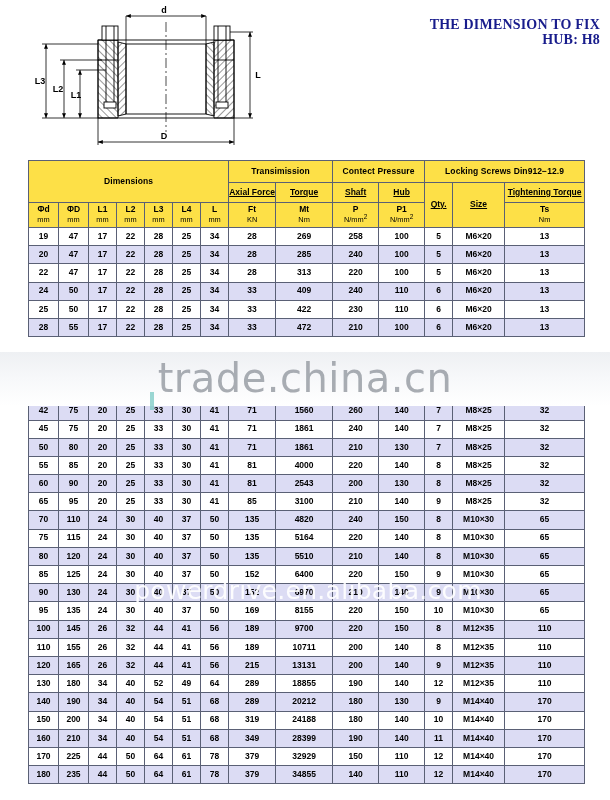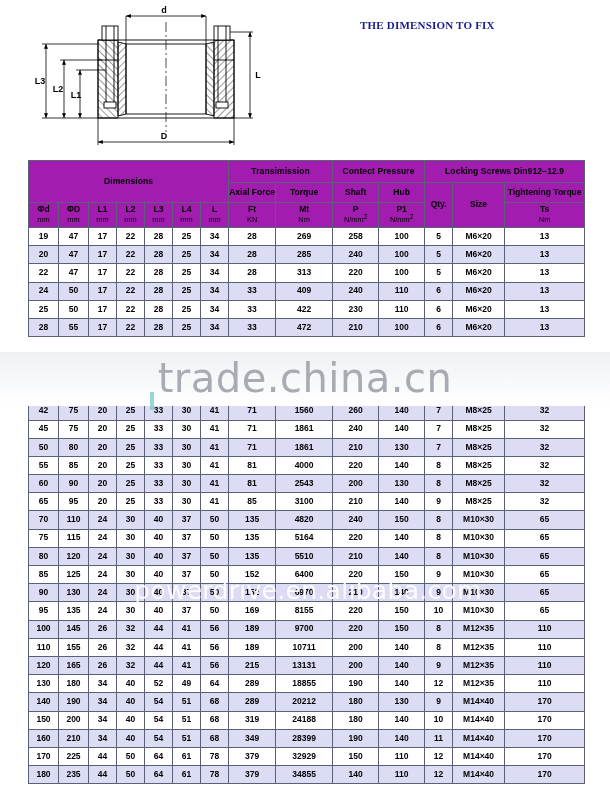--- a/index.html
+++ b/index.html
@@ -6,40 +6,40 @@
   body{
     width:610px;height:800px;background:#ffffff;
     font-family:"Liberation Sans", sans-serif;
     position:relative;overflow:hidden;
   }
   
   .top{position:absolute;left:0;top:0;width:610px;height:152px;}
   .diagram{position:absolute;left:14px;top:2px;width:268px;height:150px;}
   .title{
     position:absolute;left:360px;top:18px;width:240px;
-    text-align:left;color:#181c8c;
+    text-align:right;color:#181c8c;
     font-family:"Liberation Serif", serif;font-weight:bold;
-    font-size:11px;line-height:14.6px;letter-spacing:.2px;
+    font-size:14px;line-height:14.6px;letter-spacing:.2px;
   }
   .title div{white-space:nowrap;}
   
   .tablewrap{position:absolute;left:28px;top:160px;width:556px;}
   table.spec{border-collapse:collapse;table-layout:fixed;width:556px;}
   table.spec td,table.spec th{
     border:1px solid #5a6075;
     font-size:8.5px;color:#000;text-align:center;
     padding:0;line-height:1.12;font-weight:bold;
     font-family:"Liberation Sans", sans-serif;
   }
-  thead td{background:#a21caf;height:auto;}
+  thead td{background:#fde047;height:auto;}
   .hdr-big{font-size:9px;letter-spacing:.1px;}
   .hdr-sm{font-size:7.6px;}
   .hdr-unit{font-weight:normal;font-size:7.4px;}
   .r1 td{height:21px;}
-  .r2 td{height:19px;}
+  .r2 td{height:19px;text-decoration:underline;}
   .r3 td{height:24px;}
   tbody td{height:17.2px;background:#ffffff;}
   tbody tr.alt td{background:#dcdcf4;}
   .gapband{height:46px;border:none !important;background:transparent;}
   .sub{font-size:6.5px;vertical-align:super;line-height:0;}
   
   .wm-band{
     position:absolute;left:0;top:352px;width:610px;height:54px;
     background:linear-gradient(180deg,#eef0f3 0%,#f7f8fa 48%,#ffffff 100%);
   }
@@ -139,20 +139,21 @@
         <line x1="62" y1="68" x2="92" y2="68"></line>
       </g>
       <text x="26" y="82" font-size="9" font-weight="bold" text-anchor="middle" font-family="Liberation Sans, sans-serif">L3</text>
       <text x="44" y="90" font-size="9" font-weight="bold" text-anchor="middle" font-family="Liberation Sans, sans-serif">L2</text>
       <text x="62" y="96" font-size="9" font-weight="bold" text-anchor="middle" font-family="Liberation Sans, sans-serif">L1</text>
     </svg>
   </div>
 
   <div class="title">
     <div>THE DIMENSION TO FIX</div>
+    <div>HUB: H8</div>
   </div>
 </div>
 
 <div class="tablewrap">
   <table class="spec">
     <colgroup>
       <col style="width:30px">
         <col style="width:30px">
         <col style="width:28px">
       <col style="width:28px">

